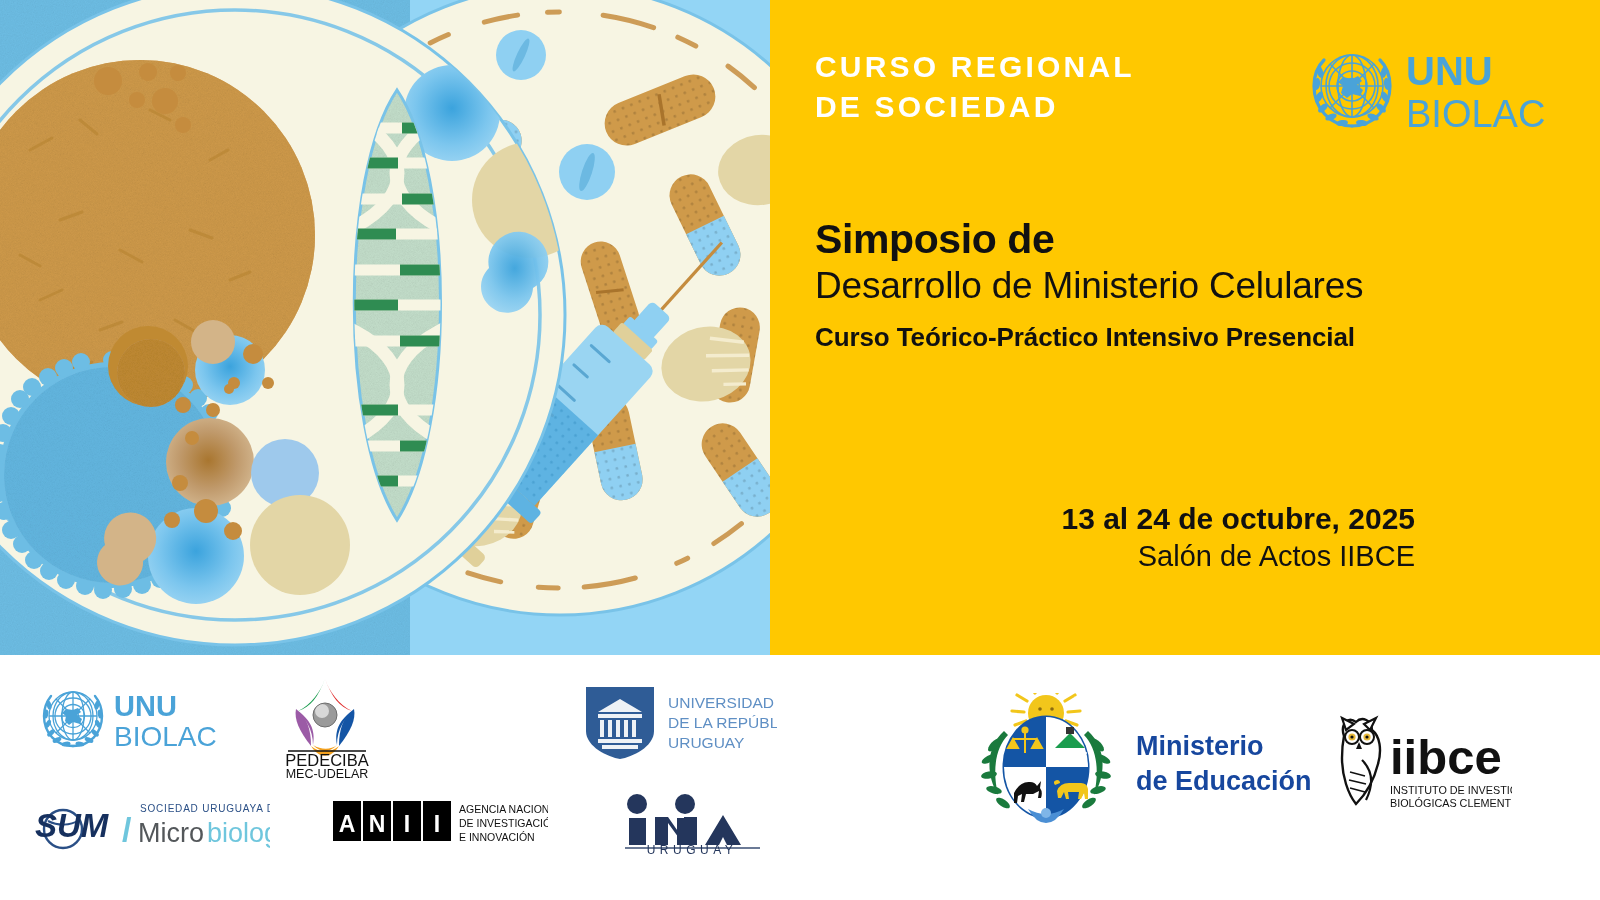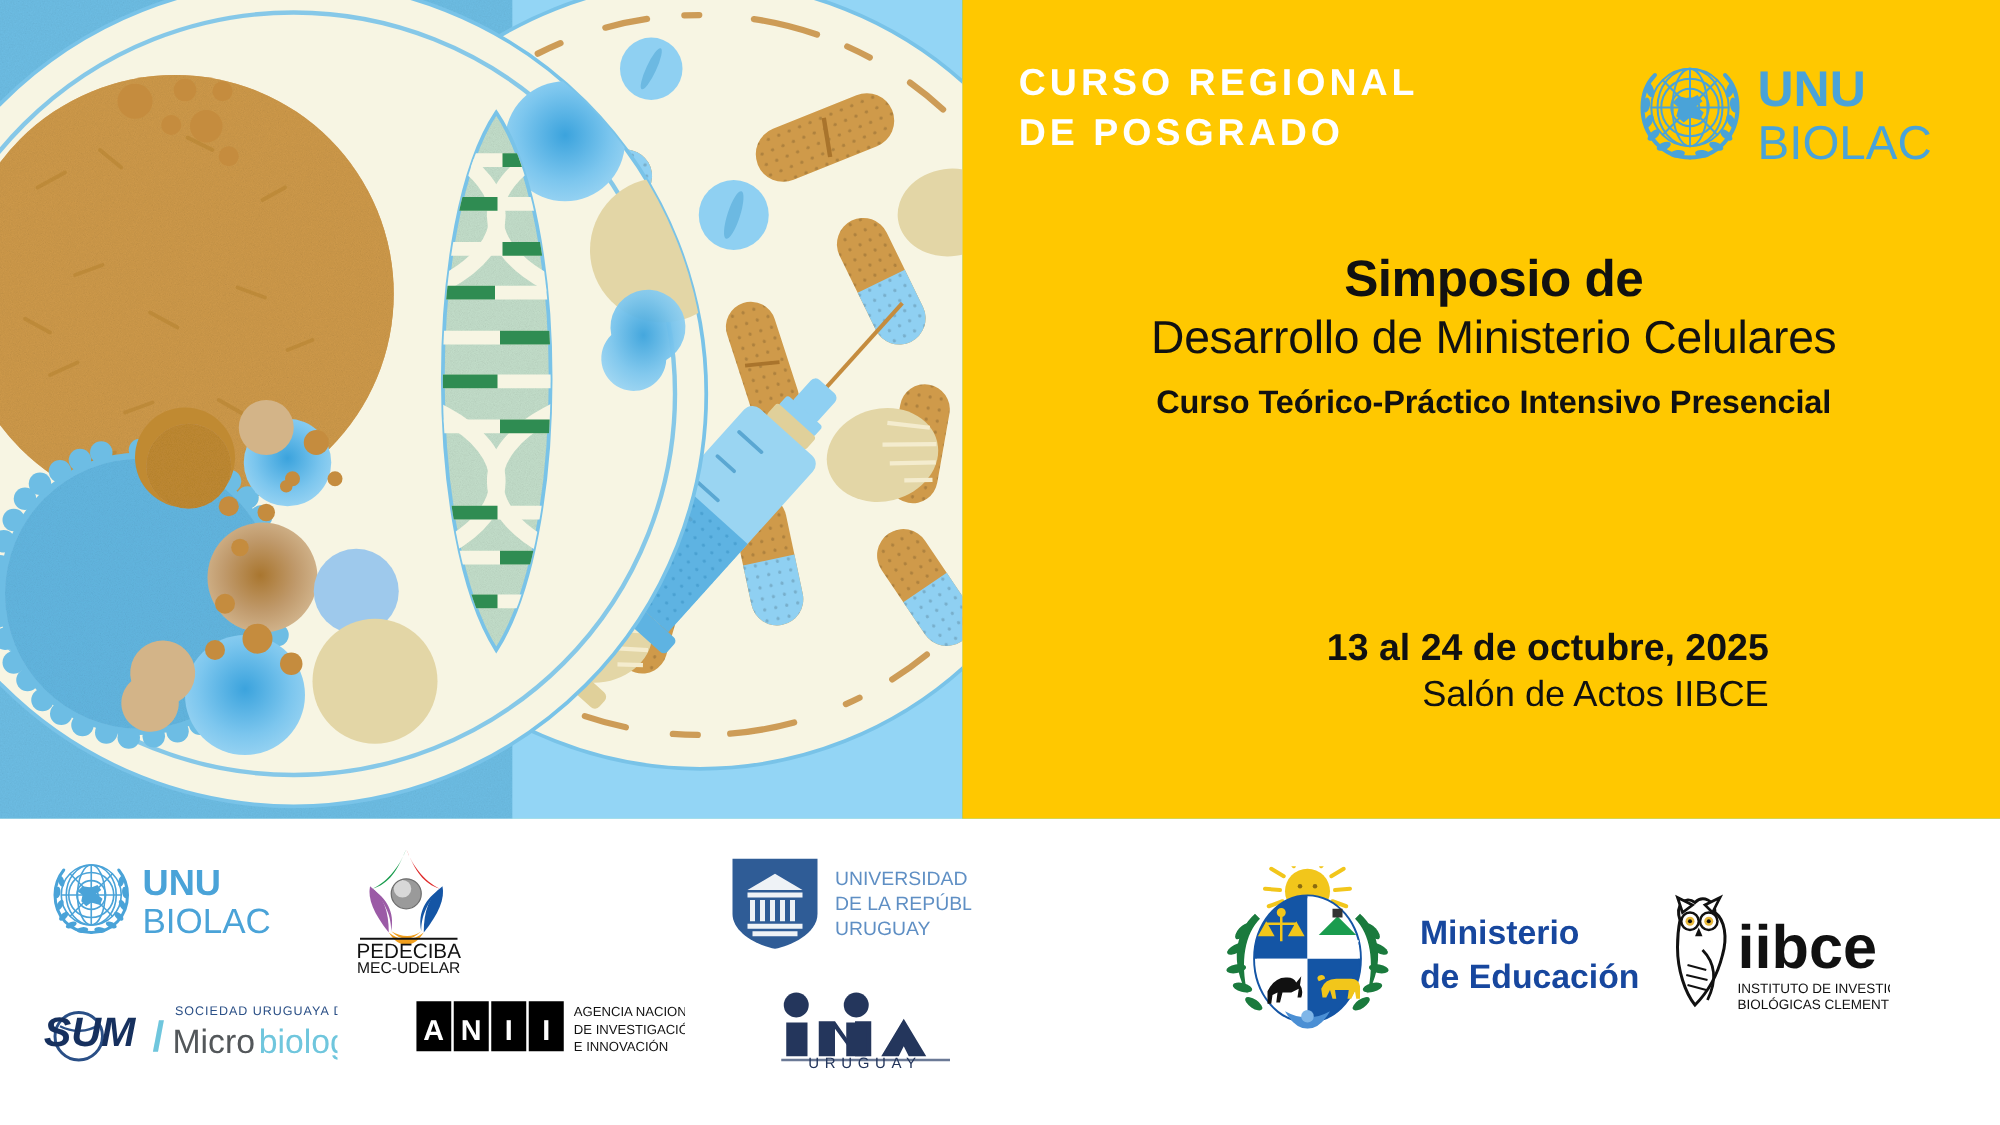--- a/index.html
+++ b/index.html
@@ -1,37 +1,37 @@
 <!DOCTYPE html>
 <html><head>
 <meta charset="utf-8">
 <style>
   * { margin:0; padding:0; box-sizing:border-box; }
   html,body { width:1600px; height:900px; background:#ffffff; font-family:"Liberation Sans", sans-serif; }
-  #poster { position:relative; width:1600px; height:900px; overflow:hidden; background:#22c55e;text-decoration:underline; }
+  #poster { position:relative; width:1600px; height:900px; overflow:hidden; background:#a3a3a3;text-decoration:underline; }
 
   
   .top-band { position:absolute; left:0; top:0; width:1600px; height:655px; }
 
   
   .illus { position:absolute; left:0; top:0; width:770px; height:655px; overflow:hidden;
            background:#93d5f5; }
   .illus svg { display:block; }
 
   
   .ypanel { position:absolute; left:770px; top:0; width:830px; height:655px; background:#ffc800; }
 
   .kicker { position:absolute; left:45px; top:47px; width:470px;
             color:#ffffff; font-weight:bold; font-size:30px; line-height:1.33;
             letter-spacing:3.2px; }
 
   .unu-head { position:absolute; right:48px; top:42px; width:246px; height:92px; }
   .unu-head svg { display:block; }
 
-  .titleblock { position:absolute; left:45px; top:200px; width:760px;text-align:center; }
+  .titleblock { position:absolute; left:45px; top:216px; width:760px; }
   .t-l1, .t-l2 { font-weight:bold; font-size:41px; line-height:1.13; color:#111111; letter-spacing:-0.4px; }
   .t-sub { font-weight:normal; font-size:37px; line-height:1.18; color:#111111; letter-spacing:-0.2px; margin-top:2px; }
   .t-kind { font-weight:bold; font-size:26px; line-height:1.2; color:#111111; margin-top:14px; letter-spacing:-0.1px; }
 
   .whenwhere { position:absolute; left:45px; top:500px; width:600px;text-align:right; }
   .w-date { font-weight:bold; font-size:30px; color:#111111; line-height:1.28; }
   .w-line { font-weight:normal; font-size:29px; color:#111111; line-height:1.28; }
 
   
   .footer { position:absolute; left:0; top:655px; width:1600px; height:245px; background:#ffffff; }
@@ -394,21 +394,21 @@
             </g>
           </g>
         </g>
       </svg>
     </div>
 
     <div class="ypanel">
 
       <div class="kicker">
         <div>CURSO REGIONAL</div>
-        <div>DE POSGRADO</div>
+        <div>DE SOCIEDAD</div>
       </div>
 
       <div class="unu-head">
         <svg viewBox="0 0 246 92" width="246" height="92">
           <g stroke="#4aa3d8" fill="none" stroke-width="1.6">
             <circle cx="46" cy="44" r="31"></circle>
             <circle cx="46" cy="44" r="23"></circle>
             <circle cx="46" cy="44" r="15"></circle>
             <circle cx="46" cy="44" r="7.5"></circle>
             <line x1="15" y1="44" x2="77" y2="44"></line>

